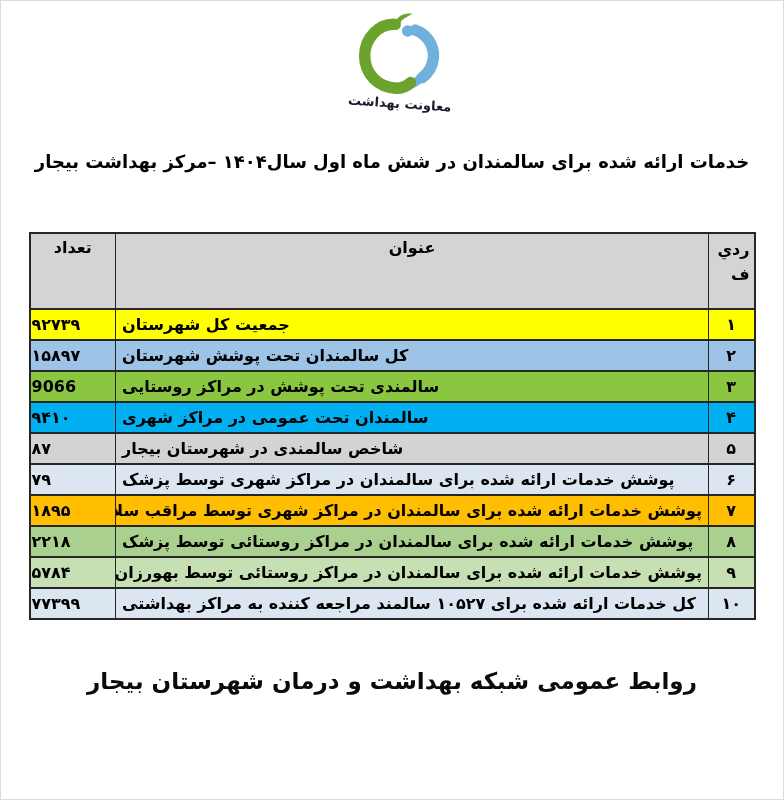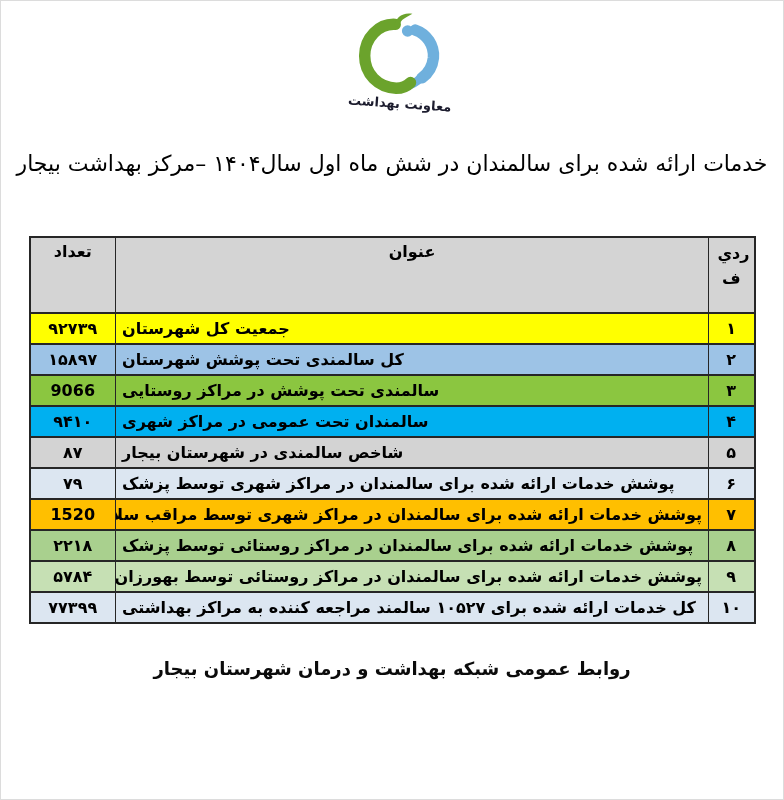--- a/index.html
+++ b/index.html
@@ -36,22 +36,22 @@
     font-size: 13px;
     font-weight: bold;
     color: #1c1c2e;
     direction: rtl;
     transform: rotate(4deg);
   }
   .page-title {
     margin: 40px 0 0 0;
     text-align: center;
     direction: rtl;
-    font-size: 22px;
-    font-weight: normal;
+    font-size: 18px;
+    font-weight: bold;
     letter-spacing: 0;
   }
   table.services-table {
     border-collapse: collapse;
     table-layout: fixed;
     width: 727px;
     margin: 60px auto 0 auto;
     border: 2px solid var(--border-col);
   }
   .services-table th, .services-table td {
@@ -64,38 +64,38 @@
   .services-table th {
     background: var(--header-bg);
     height: 76px;
     vertical-align: top;
     font-size: 16px;
     padding-top: 4px;
     text-align: center;
   }
   th.col-no {
     width: 46px;
-    text-align: left;
+    text-align: right;
     padding: 4px 4px 0 13px;
     line-height: 1.55;
   }
   th.col-count { width: 86px; }
   .services-table td {
     height: 31px;
     font-size: 16px;
     vertical-align: middle;
   }
   td.col-no { text-align: center; }
   td.col-title { text-align: left; padding: 0 6px; white-space: nowrap; }
-  td.col-count { text-align: center; }
+  td.col-count { text-align: left; }
   .footer-calligraphy {
-    margin-top: 34px;
+    margin-top: 48px;
     text-align: center;
     direction: rtl;
-    font-size: 18px;
+    font-size: 23px;
     font-weight: bold;
     color: #0b0b0b;
   }
 </style>
 </head>
 <body>
 
 <div class="logo-wrap">
   <svg viewBox="0 0 100 88" aria-hidden="true">
 
@@ -123,21 +123,21 @@
     </tr>
   </thead>
   <tbody>
       <tr style="background: rgb(255, 255, 0);">
         <td class="col-no">۱</td>
         <td class="col-title">جمعیت کل شهرستان</td>
         <td class="col-count">۹۲۷۳۹</td>
       </tr>
       <tr style="background: rgb(157, 195, 230);">
         <td class="col-no">۲</td>
-        <td class="col-title">کل سالمندی تحت پوشش شهرستان</td>
+        <td class="col-title">کل سالمندان تحت پوشش شهرستان</td>
         <td class="col-count">۱۵۸۹۷</td>
       </tr>
       <tr style="background: rgb(139, 198, 64);">
         <td class="col-no">۳</td>
         <td class="col-title">سالمندی تحت پوشش در مراکز روستایی</td>
         <td class="col-count">9066</td>
       </tr>
       <tr style="background: rgb(0, 176, 240);">
         <td class="col-no">۴</td>
         <td class="col-title">سالمندان تحت عمومی در مراکز شهری</td>
@@ -149,21 +149,21 @@
         <td class="col-count">۸۷</td>
       </tr>
       <tr style="background: rgb(220, 230, 241);">
         <td class="col-no">۶</td>
         <td class="col-title">پوشش خدمات  ارائه شده برای سالمندان در مراکز شهری توسط  پزشک</td>
         <td class="col-count">۷۹</td>
       </tr>
       <tr style="background: rgb(255, 191, 0);">
         <td class="col-no">۷</td>
         <td class="col-title">پوشش خدمات  ارائه شده برای سالمندان در مراکز شهری توسط  مراقب سلامت</td>
-        <td class="col-count">1520</td>
+        <td class="col-count">۱۸۹۵</td>
       </tr>
       <tr style="background: rgb(169, 208, 142);">
         <td class="col-no">۸</td>
         <td class="col-title">پوشش خدمات  ارائه شده برای سالمندان در مراکز روستائی توسط  پزشک</td>
         <td class="col-count">۲۲۱۸</td>
       </tr>
       <tr style="background: rgb(198, 224, 180);">
         <td class="col-no">۹</td>
         <td class="col-title">پوشش خدمات  ارائه شده برای سالمندان در مراکز روستائی توسط  بهورزان</td>
         <td class="col-count">۵۷۸۴</td>

